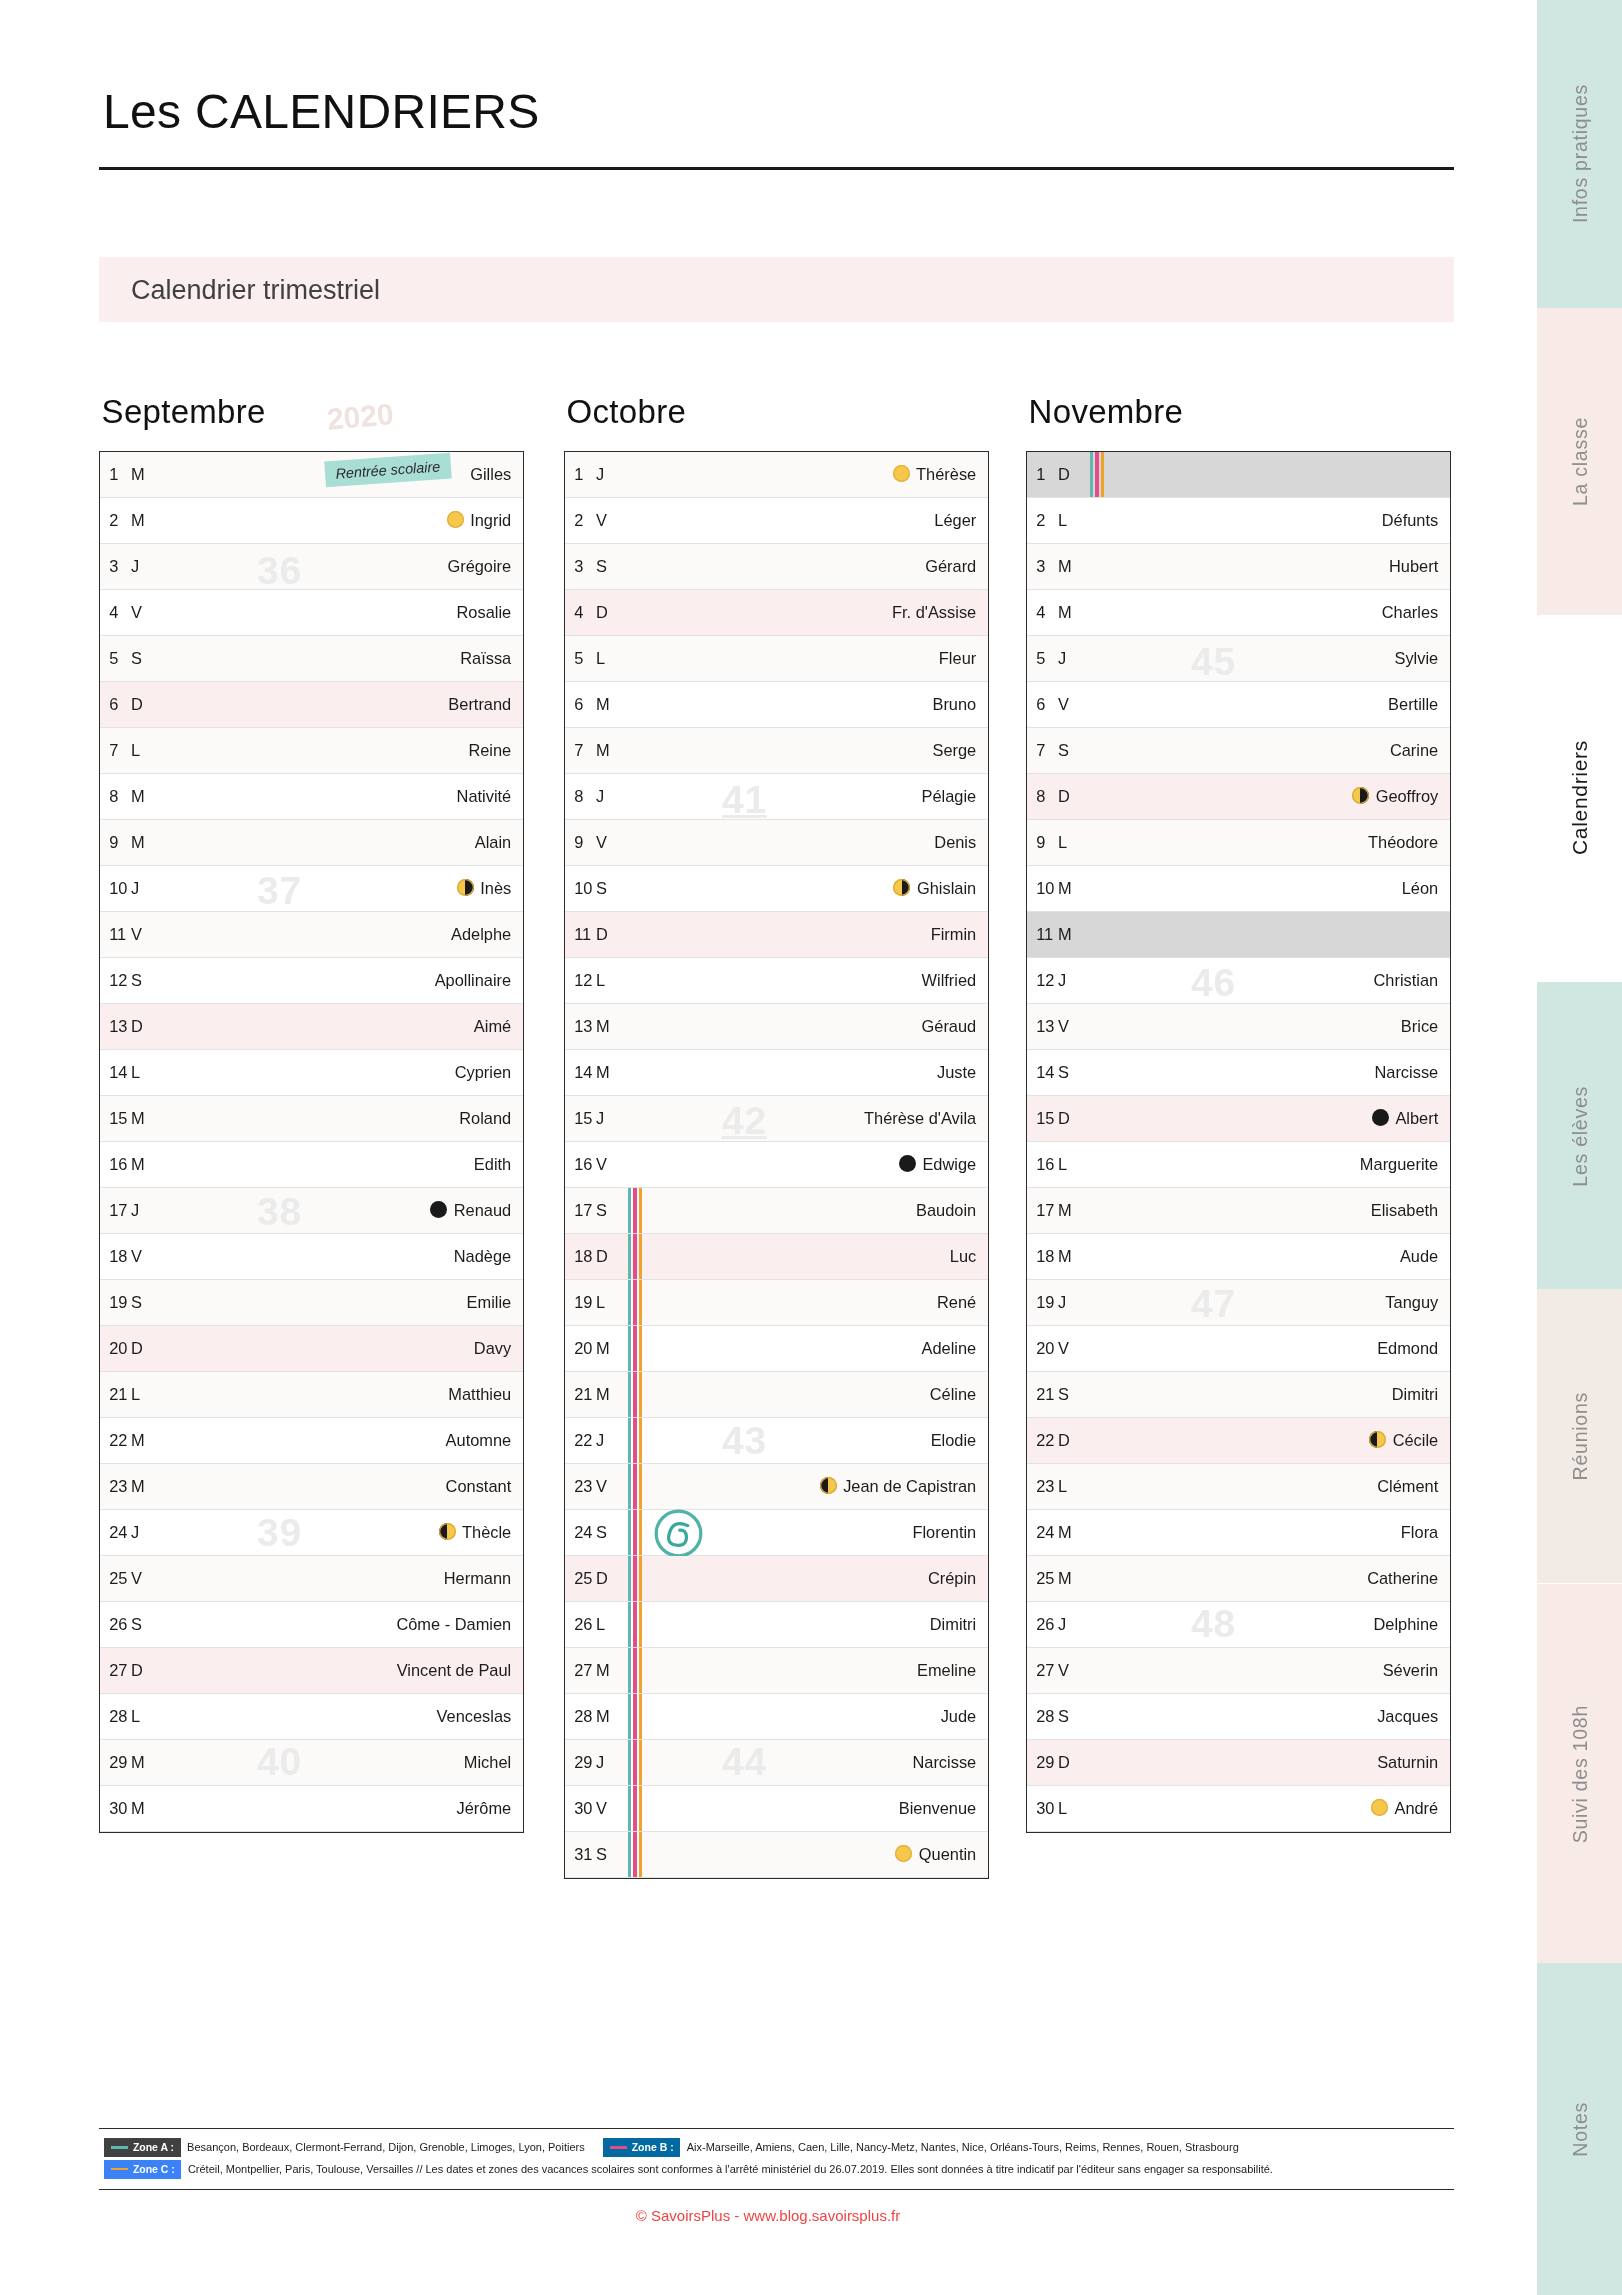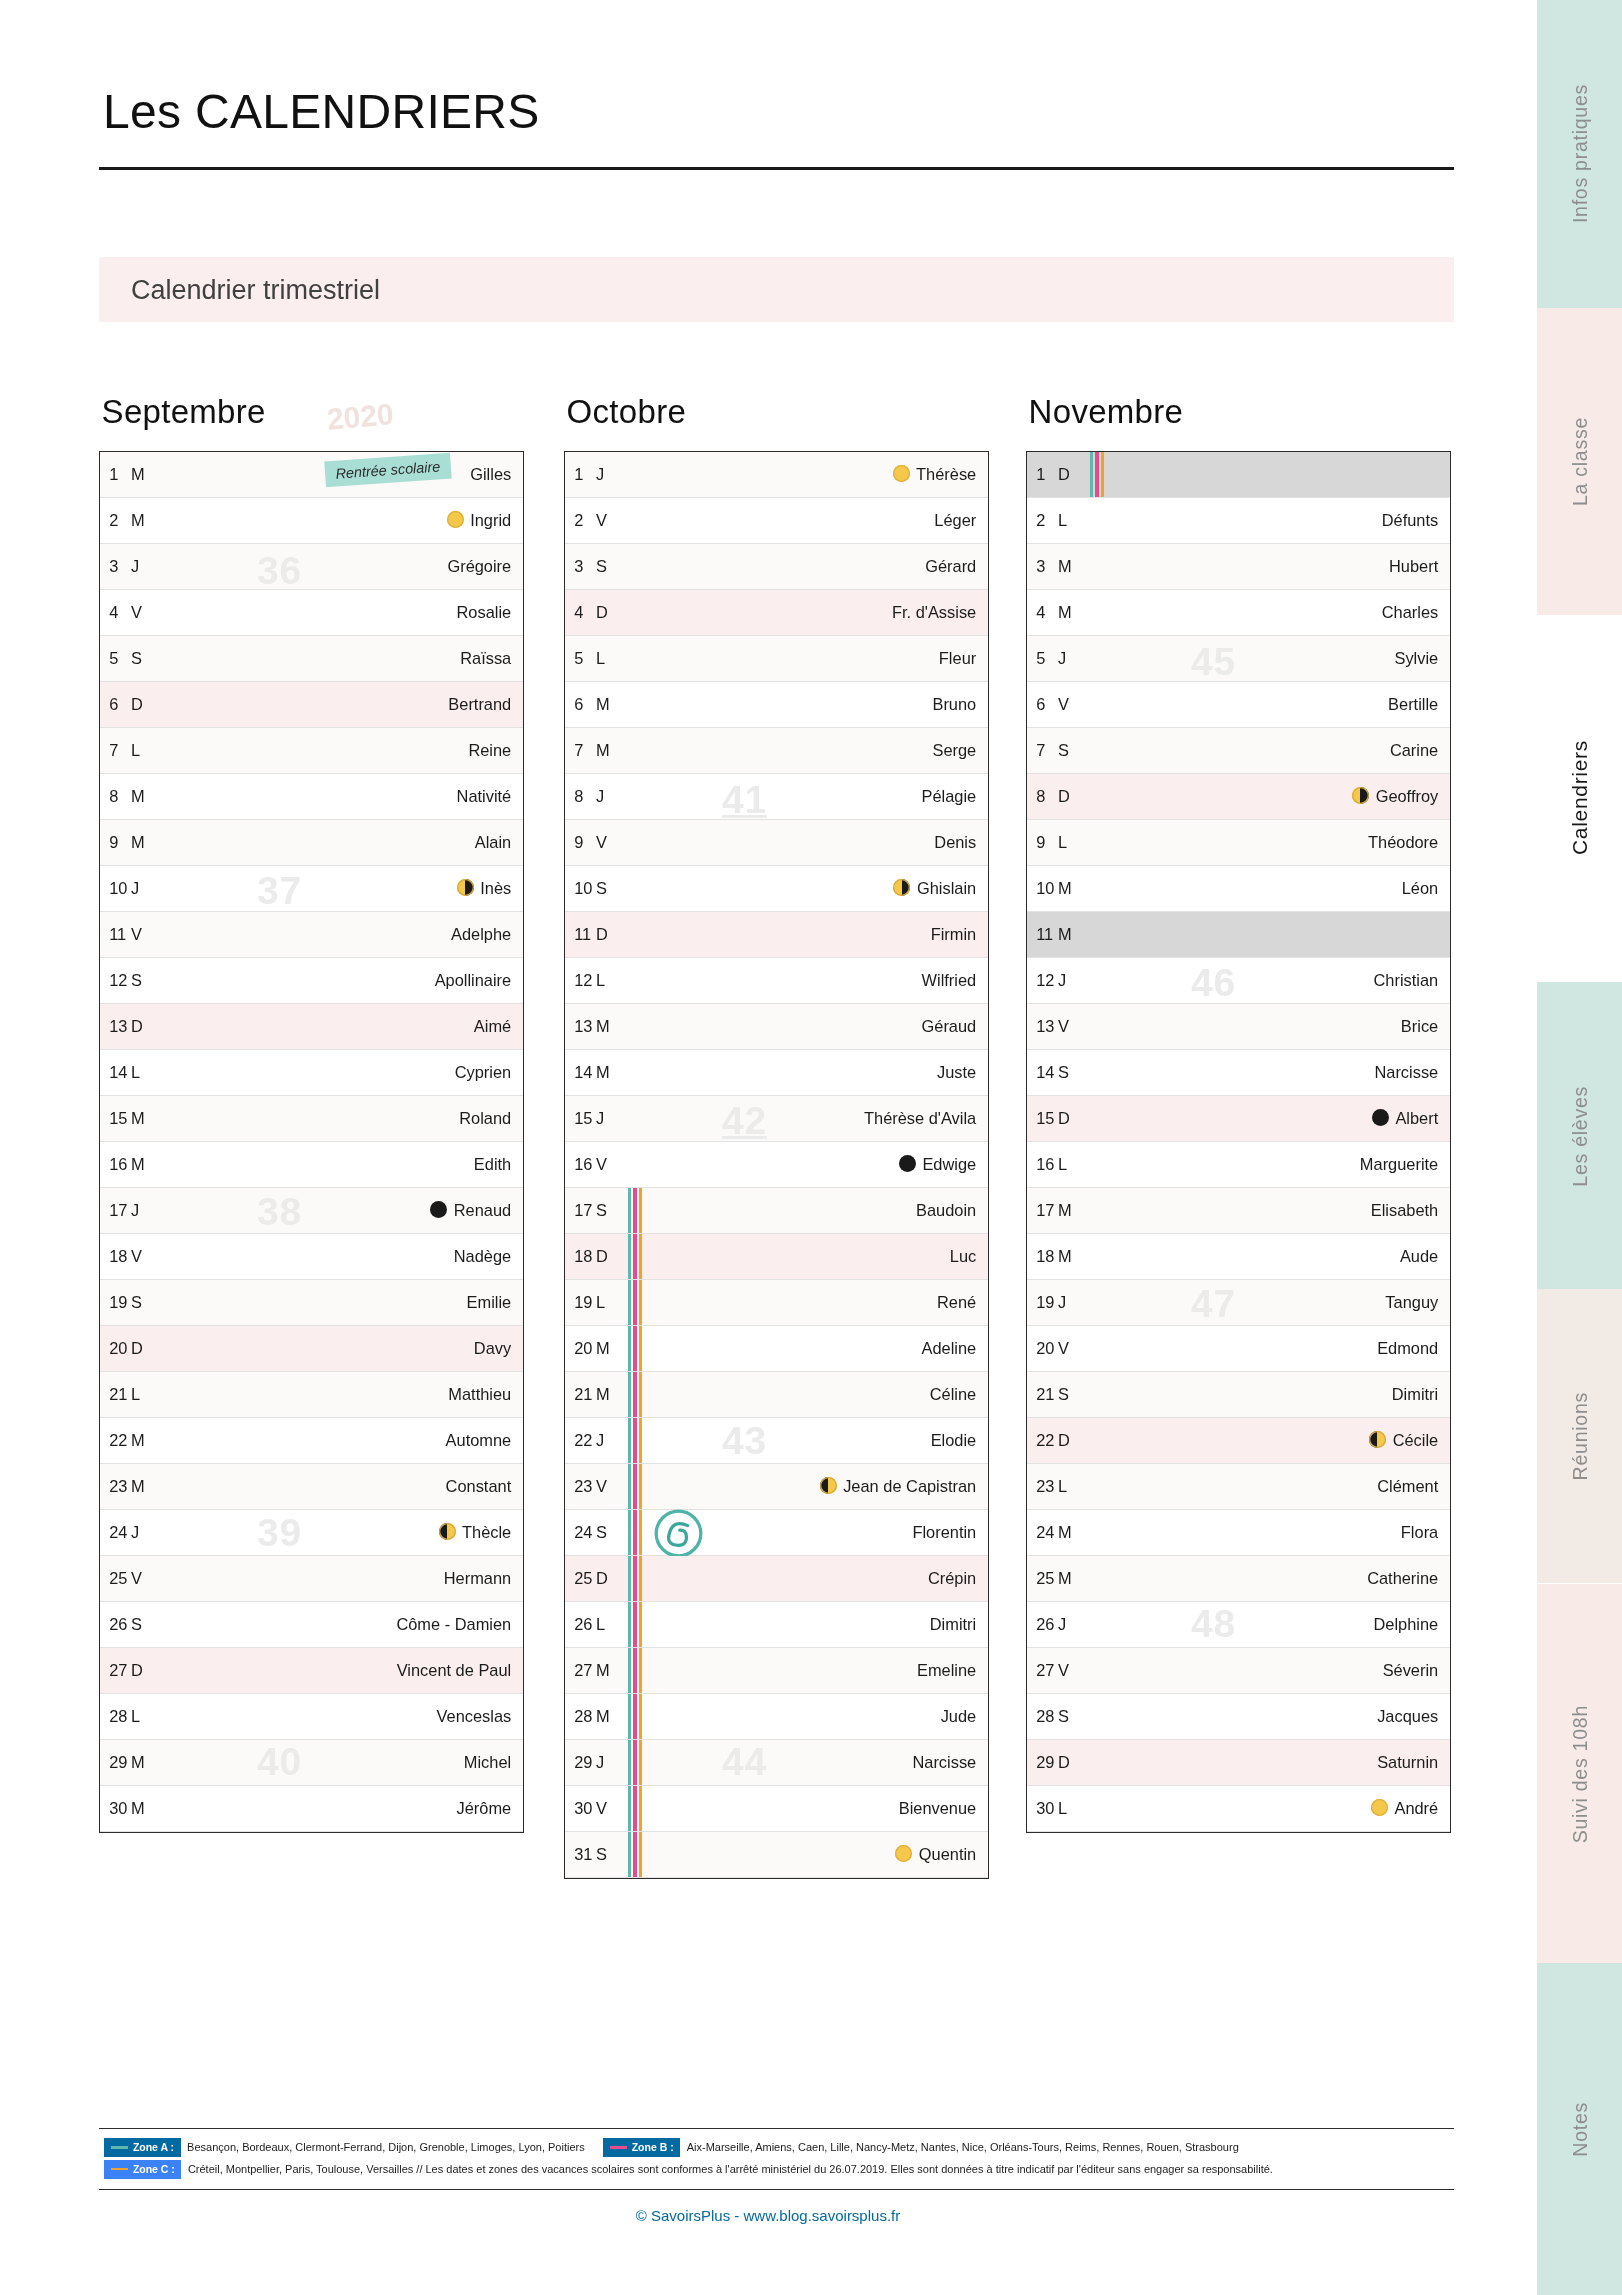--- a/index.html
+++ b/index.html
@@ -136,32 +136,32 @@
     border-top:1.3px solid #2b2b2b; border-bottom:1.3px solid #2b2b2b;
     padding:7.9px 0 9.2px 0;
     font-size:11px; color:#1c1c1c; line-height:1.55;
   }
   .legend-row { display:flex; align-items:center; flex-wrap:wrap; padding:1.3px 5.2px; }
   .zone-chip {
     display:inline-flex; align-items:center; gap:5.2px;
     font-size:10.5px; font-weight:bold; color:#fff;
     padding:1.3px 6.5px; margin-right:6.5px;
   }
-  .zone-chip.a { background:#0369a1; color:#ffffff; }
+  .zone-chip.a { background:#404040; color:#ffffff; }
   .zone-chip.b { background:#0369a1; color:#ffffff; }
   .zone-chip.c { background:#3b82f6; color:#ffffff; }
   .dash { display:inline-block; width:17px; height:2.6px; }
   .dash.a { background:#5fb8ae; }
   .dash.b { background:#e64b8c; }
   .dash.c { background:#f0a32a; }
   .legend-text { margin-right:18.3px; }
 
   .copyright {
     position:absolute; left:0; top:2207px; width:1536px;
-    text-align:center; font-size:15px; color:#0369a1;
+    text-align:center; font-size:15px; color:#ef4444;
   }
 </style>
 </head>
 <body>
 
 <div class="page">
 
   <div class="title">
     <span class="light">Les </span><span class="bold">CALENDRIERS</span>
   </div>

